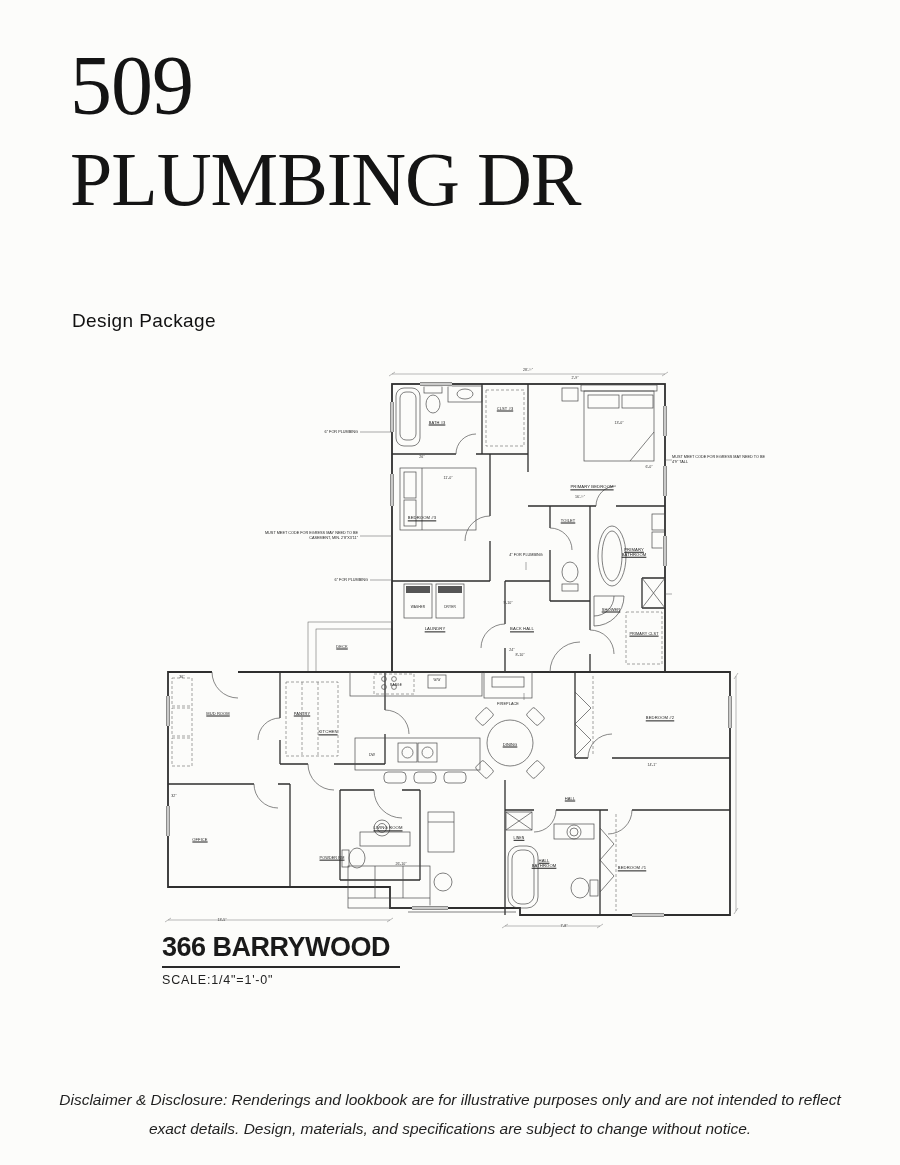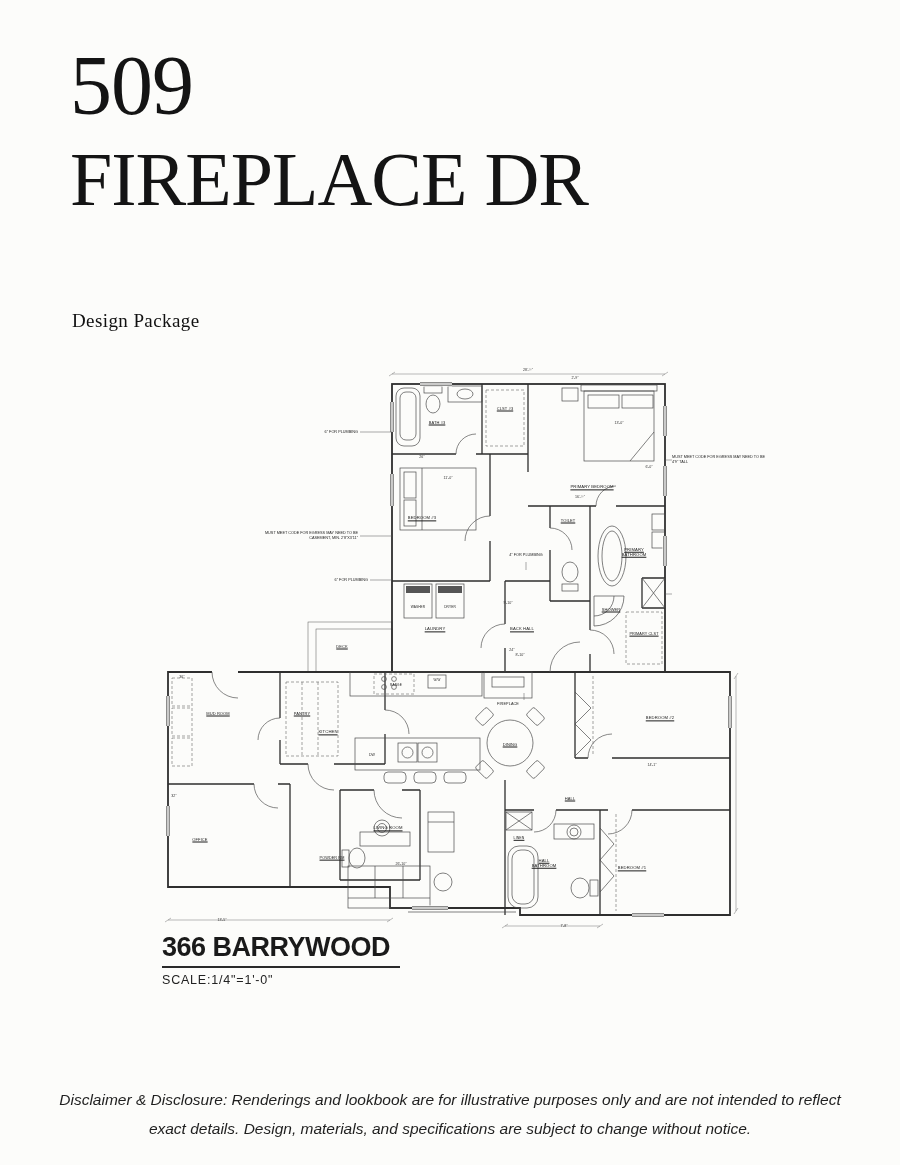--- a/index.html
+++ b/index.html
@@ -2,21 +2,21 @@
 <html><head>
 <meta charset="utf-8">
 <style>
   html,body{margin:0;padding:0;background:#fcfcfa;}
   #page{position:relative;width:900px;height:1165px;background:#fcfcfa;overflow:hidden;
         font-family:"Liberation Sans",sans-serif;color:#161616;}
   .hero-title{position:absolute;left:70px;top:36px;font-family:"Liberation Serif",serif;
         font-weight:400;color:#141414;line-height:1.18;letter-spacing:-1px;}
   .hero-line1{font-size:84px;}
   .hero-line2{font-size:76px;letter-spacing:-1px;}
-  .subtitle{position:absolute;left:72px;top:310px;font-size:19px;letter-spacing:.4px;color:#111;font-family:Liberation Serif, serif;}
+  .subtitle{position:absolute;left:72px;top:310px;font-size:19px;letter-spacing:.4px;color:#111;}
   #plan{position:absolute;left:160px;top:366px;width:580px;height:572px;overflow:visible;}
   #plan svg{position:absolute;left:0;top:0;overflow:visible;}
   .w{stroke:#2e2e2e;stroke-width:1.8;fill:none;}
   .p{stroke:#2e2e2e;stroke-width:1.3;fill:none;}
   .f{stroke:#4a4a4a;stroke-width:.7;fill:none;}
   .fill{fill:#555;stroke:none;}
   .d{stroke:#666;stroke-width:.6;fill:none;stroke-dasharray:3,2;}
   .arc{stroke:#555;stroke-width:.7;fill:none;}
   .t{stroke:#555;stroke-width:.5;fill:none;}
   .dim-line{stroke:#777;stroke-width:.5;fill:none;}
@@ -34,21 +34,21 @@
   .disclaimer{position:absolute;left:50%;transform:translateX(-50%);top:1086px;width:820px;
         font-size:15.5px;font-style:italic;text-align:center;line-height:1.85;color:#1f1f1f;}
 </style>
 </head>
 <body>
 
 <div id="page">
 
   <div class="hero-title">
     <div class="hero-line1">509</div>
-    <div class="hero-line2">FIREPLACE DR</div>
+    <div class="hero-line2">PLUMBING DR</div>
   </div>
 
   <div class="subtitle">Design Package</div>
 
   <div id="plan">
     <svg width="580" height="572" viewBox="0 0 580 572">
 
       <g class="t">
         <rect x="148" y="256" width="84" height="50"></rect>
         <rect x="156" y="263" width="76" height="43"></rect>

